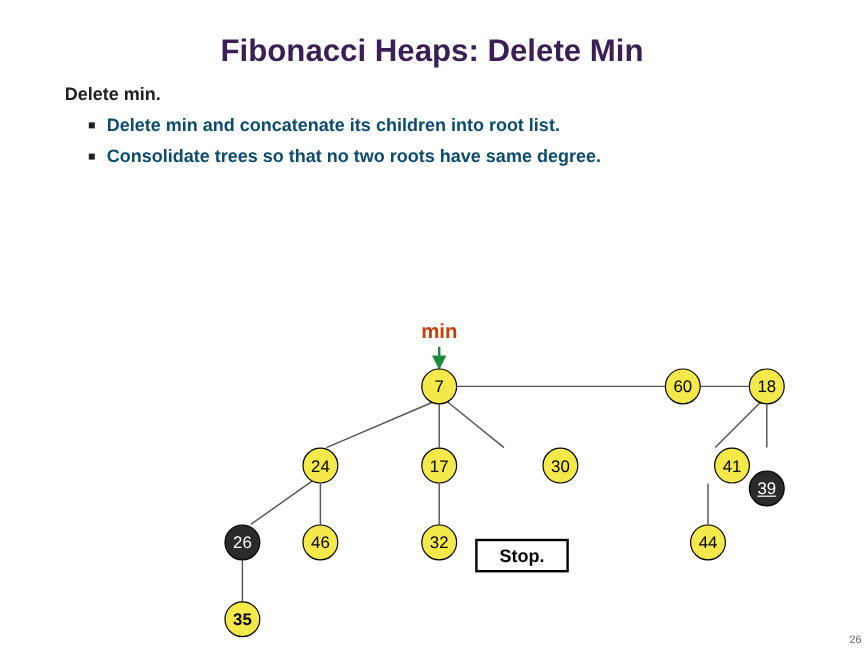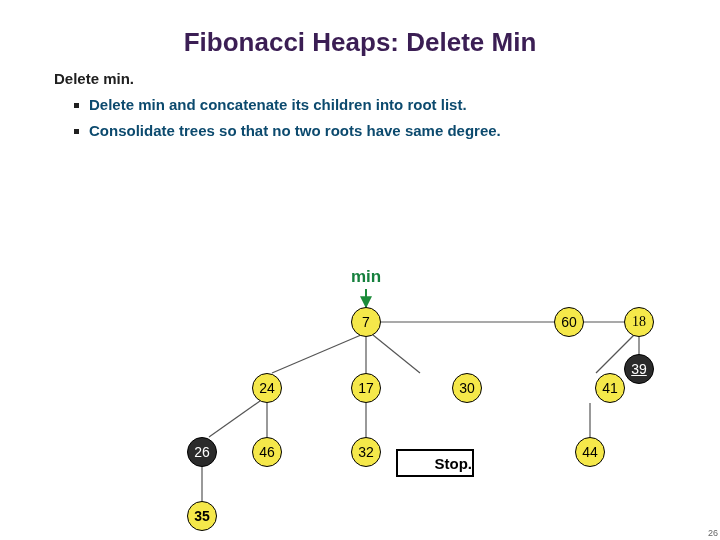--- a/index.html
+++ b/index.html
@@ -44,34 +44,34 @@
   }
   .bullet.b1 { left: 74px; top: 96px; }
   .bullet.b2 { left: 74px; top: 122px; }
 
   .min-label {
     position: absolute;
     left: 351px;
     top: 267px;
     font-size: 17px;
     font-weight: bold;
-    color: #15803d;
+    color: #c2410c;
   }
 
   .stop-box {
     position: absolute;
     left: 396px;
     top: 449px;
     width: 78px;
     height: 28px;
     border: 2px solid #000;
     background: #fff;
     display: flex;
     align-items: center;
-    justify-content: flex-end;
+    justify-content: center;
     font-size: 15px;
     font-weight: bold;
   }
 
   .slide-num {
     position: absolute;
     right: 2px;
     bottom: 2px;
     font-size: 9px;
     color: #666;
@@ -129,26 +129,26 @@
       <line x1="267" y1="403" x2="267" y2="437" stroke="#555" stroke-width="1.2"></line>
       <line x1="366" y1="403" x2="366" y2="437" stroke="#555" stroke-width="1.2"></line>
       <line x1="590" y1="403" x2="590" y2="437" stroke="#555" stroke-width="1.2"></line>
       <line x1="202" y1="467" x2="202" y2="501" stroke="#555" stroke-width="1.2"></line>
     </g>
 </svg>
 
 <div id="node-layer">
     <div class="node yellow" style="left: 351px; top: 307px;">7</div>
     <div class="node yellow" style="left: 554px; top: 307px;">60</div>
-    <div class="node yellow" style="left: 624px; top: 307px; font-family: Liberation Serif, serif;">18</div>
+    <div class="node yellow" style="left: 624px; top: 307px;">18</div>
     <div class="node yellow" style="left: 252px; top: 373px;">24</div>
     <div class="node yellow" style="left: 351px; top: 373px;">17</div>
     <div class="node yellow" style="left: 432px; top: 373px; margin-left: 20px;">30</div>
     <div class="node yellow" style="left: 595px; top: 373px; text-align: right;">41</div>
-    <div class="node black" style="left: 624px; top: 354px; text-decoration: underline;">39</div>
+    <div class="node black" style="left: 624px; top: 392px; text-decoration: underline;">39</div>
     <div class="node black" style="left: 187px; top: 437px;">26</div>
     <div class="node yellow" style="left: 252px; top: 437px;">46</div>
     <div class="node yellow" style="left: 351px; top: 437px;">32</div>
     <div class="node yellow" style="left: 575px; top: 437px;">44</div>
     <div class="node yellow" style="left: 187px; top: 501px; font-weight: bold;">35</div>
   </div>
 
 <div class="stop-box">
   <span>Stop.</span>
 </div>

